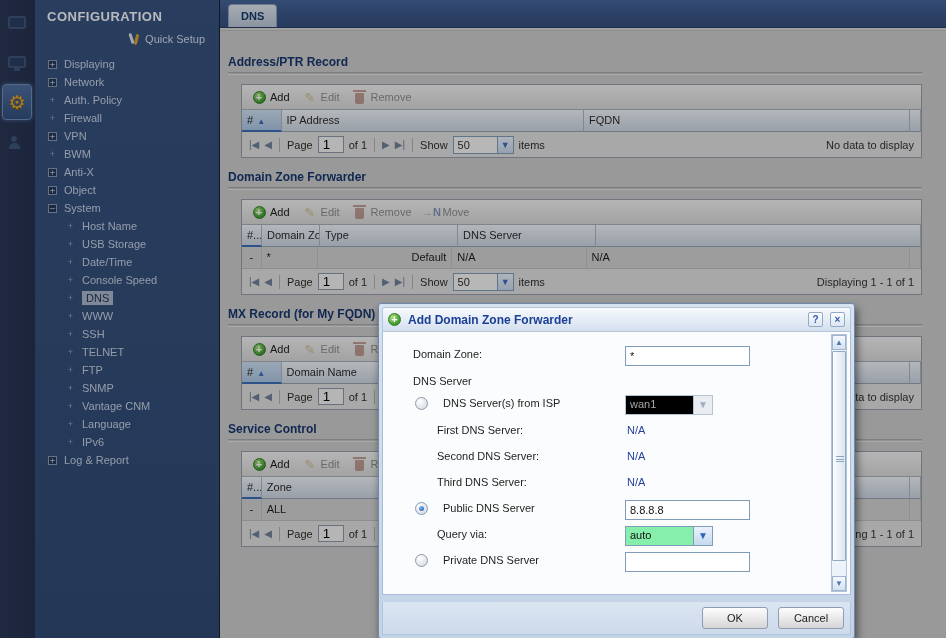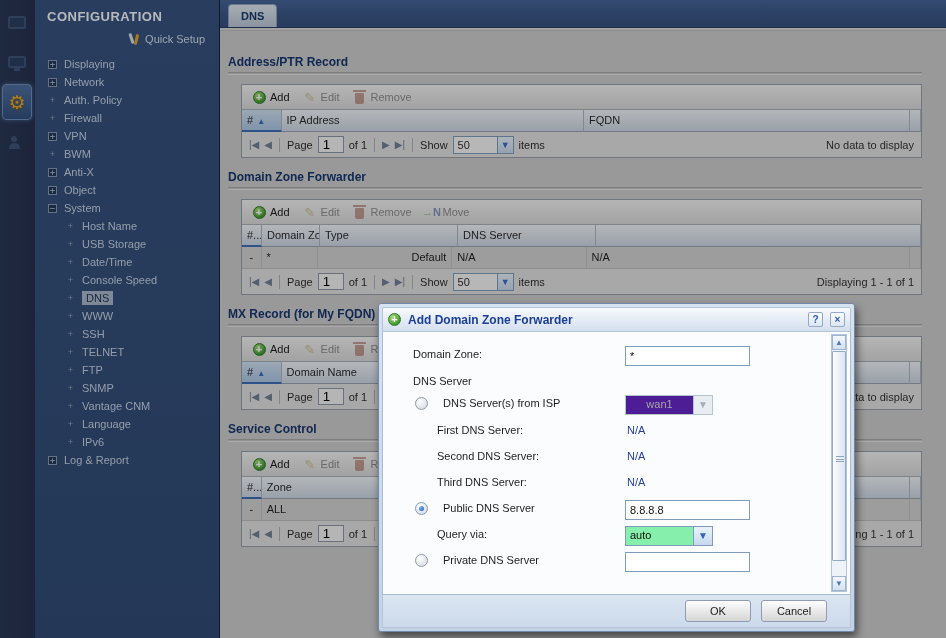--- a/index.html
+++ b/index.html
@@ -84,29 +84,29 @@
   .m-sublabel { position:absolute; left:54px; top:2px; color:#1e1e1e;text-align:right; }
   .m-val { position:absolute; left:244px; top:2px; color:#26419e; }
   .m-input { position:absolute; left:242px; top:0; width:125px; height:20px; border:1px solid #7f9db9; background:#ffffff; padding:0 4px; font-size:11px; font-family:inherit; color:#111; }
   .radio { position:absolute; left:32px; top:2px; width:13px; height:13px; border-radius:50%; border:1px solid #8e9aa9; background:radial-gradient(circle at 35% 30%,#ffffff,#cfd6de); cursor:pointer; }
   .radio.on { border-color:#7f9db9; }
   .radio.on::after { content:""; position:absolute; left:3px; top:3px; width:5px; height:5px; border-radius:50%; background:radial-gradient(circle at 35% 30%,#7fb2f4,#1d54b8); }
   .rlabel { position:absolute; left:60px; top:2px; color:#1e1e1e; cursor:default; }
   .m-combo { position:absolute; left:242px; top:0; display:flex; height:20px; cursor:pointer; }
   .m-combo .cbox { width:68px; height:20px; border:1px solid #7f9db9; border-right:none; background:#86efac; padding:2px 4px; color:#111; }
   .m-combo .ctrig { width:20px; height:20px; border:1px solid #7f9db9; background:linear-gradient(180deg,#eaf2fb,#c6d9ef); color:#2f64bd; text-align:center; font-size:10px; line-height:18px; }
-  .m-combo.disabled .cbox { background:#4c1d95; color:#a6a6a6; border-color:#b5c2d2;text-align:center; }
+  .m-combo.disabled .cbox { background:#000000; color:#a6a6a6; border-color:#b5c2d2; }
   .m-combo.disabled .ctrig { background:#e9edf2; color:#9fb0c4; border-color:#b5c2d2; }
   .m-scroll { position:absolute; right:3px; top:2px; width:16px; height:258px; background:#eef3f9; border:1px solid #b3c4da; }
   .sc-btn { position:absolute; left:0; width:14px; height:15px; background:linear-gradient(180deg,#f4f8fc,#d4e1f0); border:1px solid #9fb4ce; color:#4a78b8; font-size:8px; text-align:center; line-height:14px; cursor:pointer; }
   .sc-up { top:0; } .sc-dn { bottom:0; }
   .sc-thumb { position:absolute; left:0; top:16px; width:14px; height:210px; background:linear-gradient(90deg,#fdfefe,#d9e5f2); border:1px solid #93aac6; border-radius:1px; cursor:grab; }
   .sc-grip { position:absolute; left:3px; top:50%; width:8px; height:6px; border-top:1px solid #8fa6c2; border-bottom:1px solid #8fa6c2; }
   .sc-grip::after { content:""; position:absolute; left:0; top:2px; width:8px; height:1px; background:#8fa6c2; }
-  .m-footer { height:33px; display:flex; align-items:center; justify-content:flex-end; gap:10px; padding-right:23px; background:linear-gradient(180deg,#dbe5f2,#ccdaeb); border:1px solid #b4c5da; border-top:none; }
+  .m-footer { height:33px; display:flex; align-items:center; justify-content:flex-end; gap:10px; padding-right:6px; background:linear-gradient(180deg,#dbe5f2,#ccdaeb); border:1px solid #b4c5da; border-top:none;margin-top:7px; }
   .m-btn { height:22px; min-width:66px; padding:0 14px; border:1px solid #8e9bb3; border-radius:3px; background:linear-gradient(180deg,#fefefe,#d5d5d5); color:#1c1c1c; font-size:11px; font-family:inherit; cursor:pointer; }
 </style>
 </head>
 <body>
 
 <div class="app">
 
   <div class="rail">
     <div class="rail-btn">
         <span class="ric-screen"></span>

